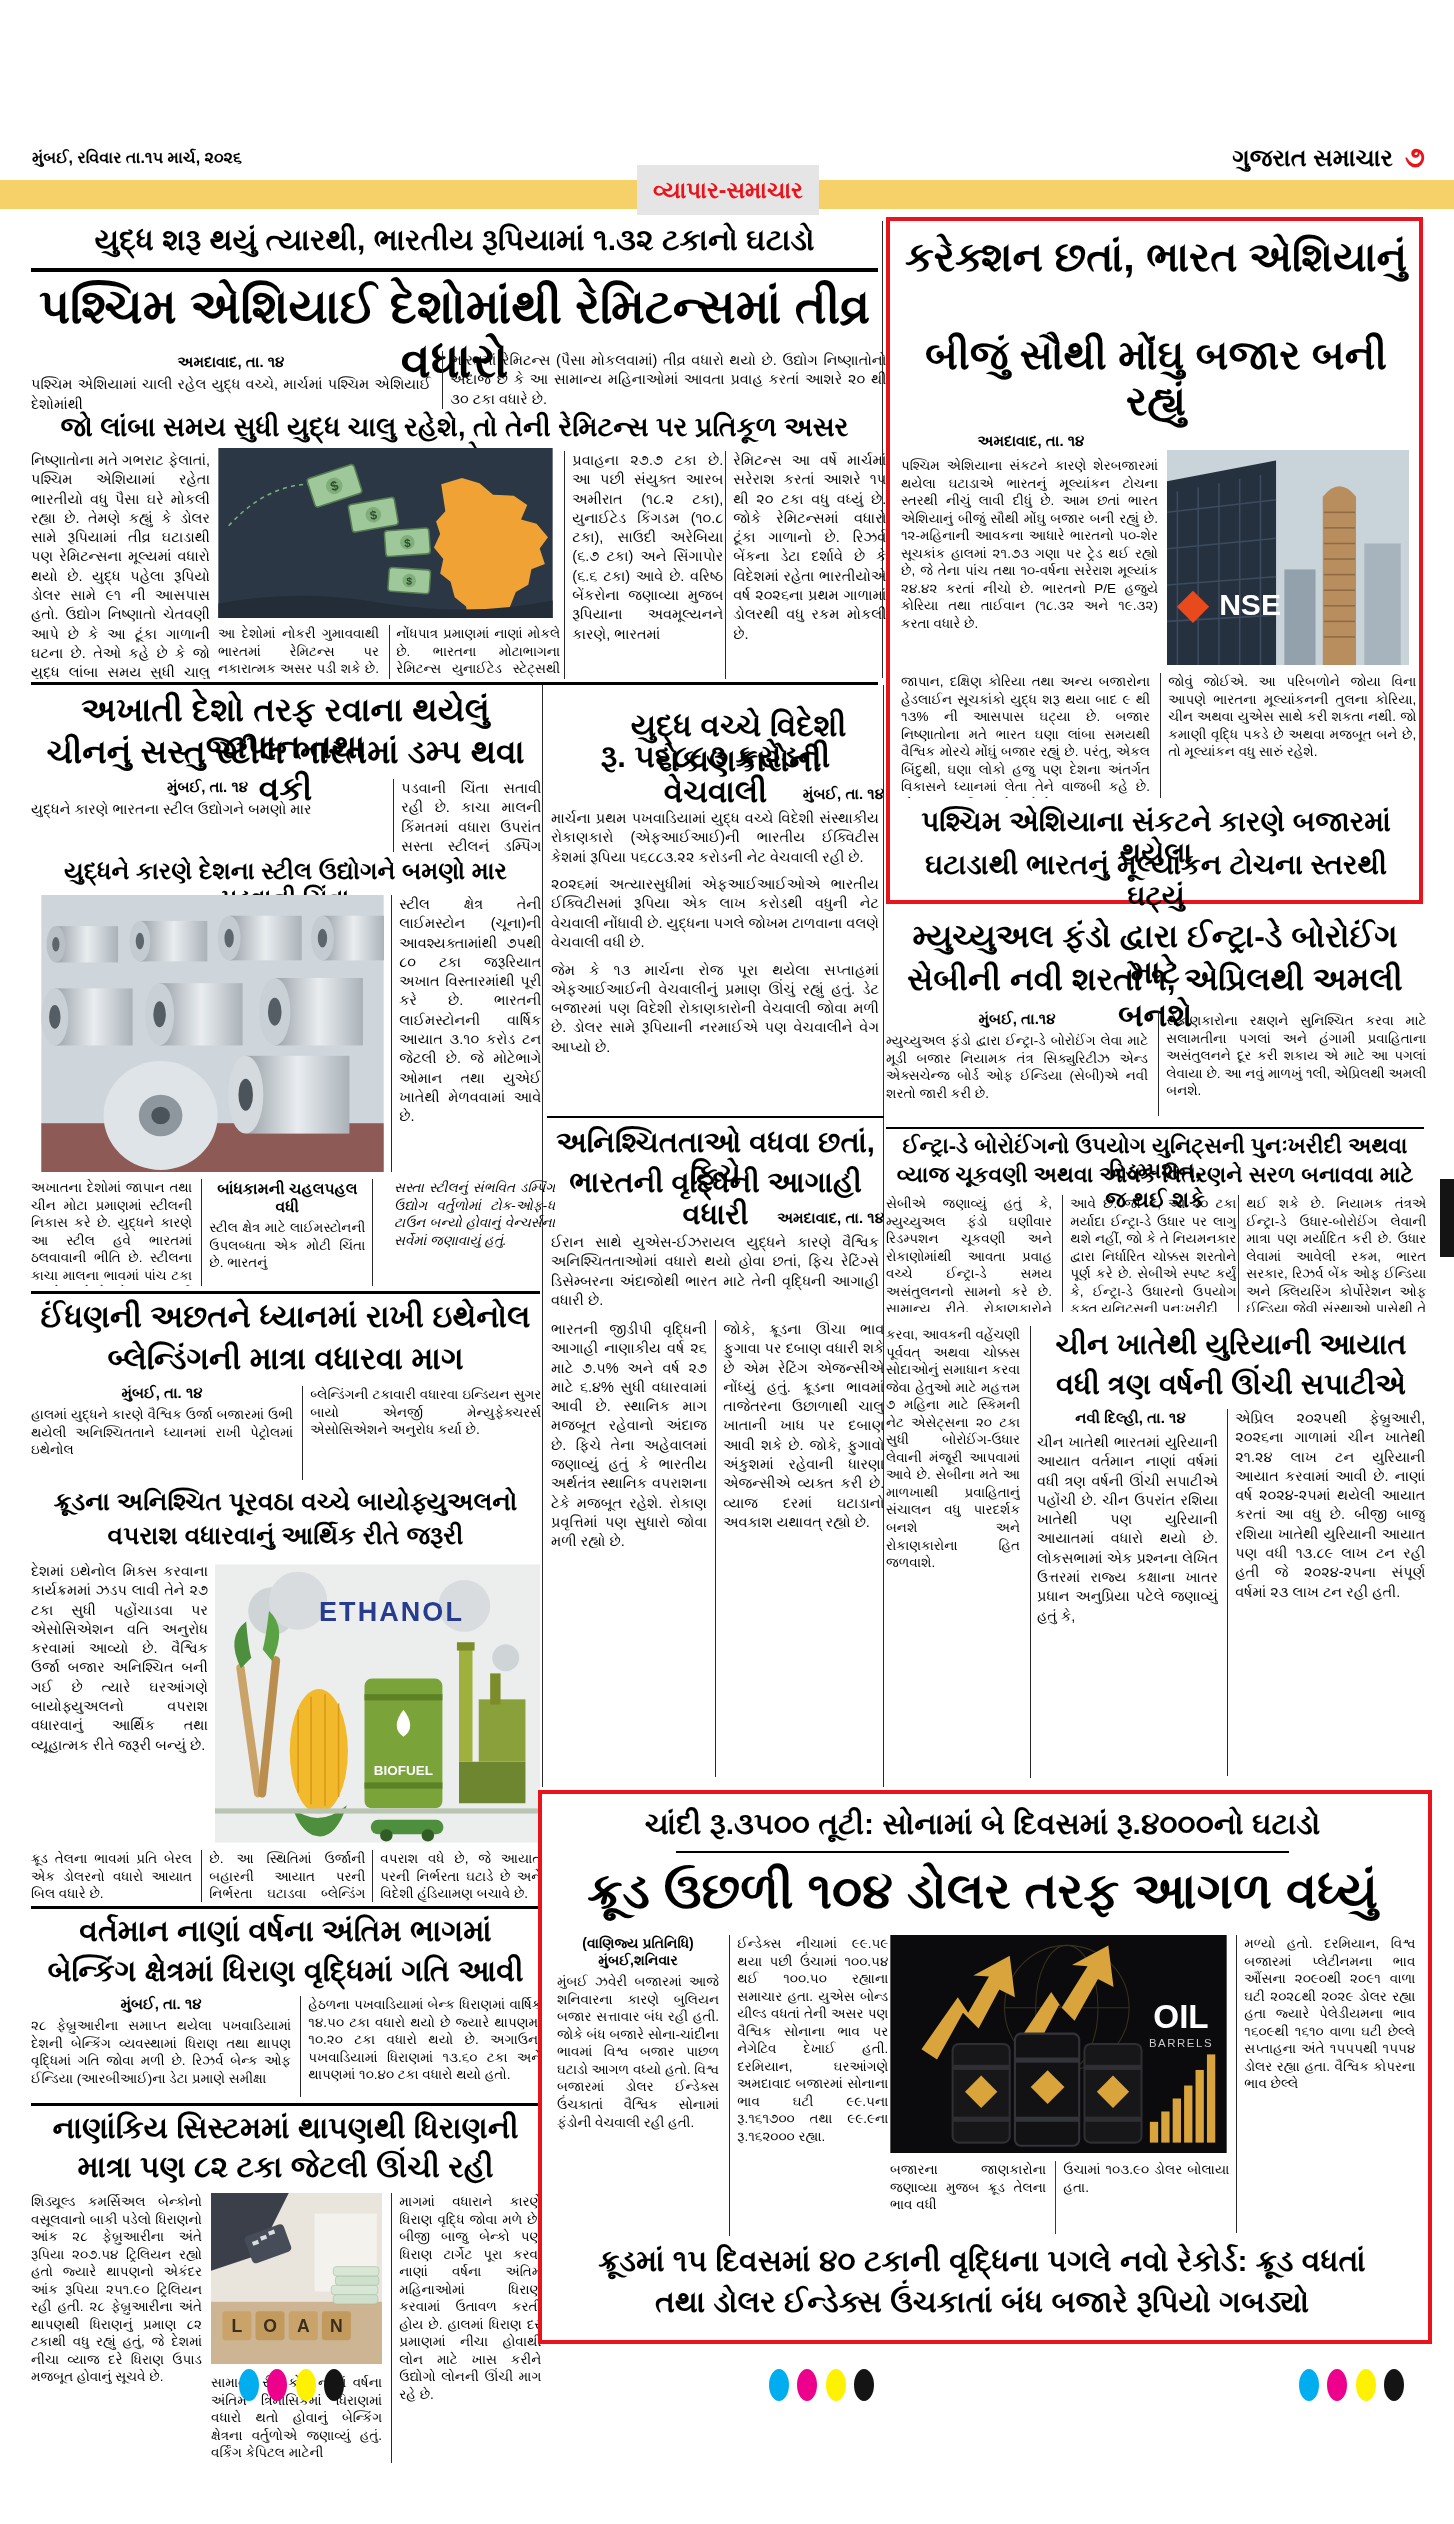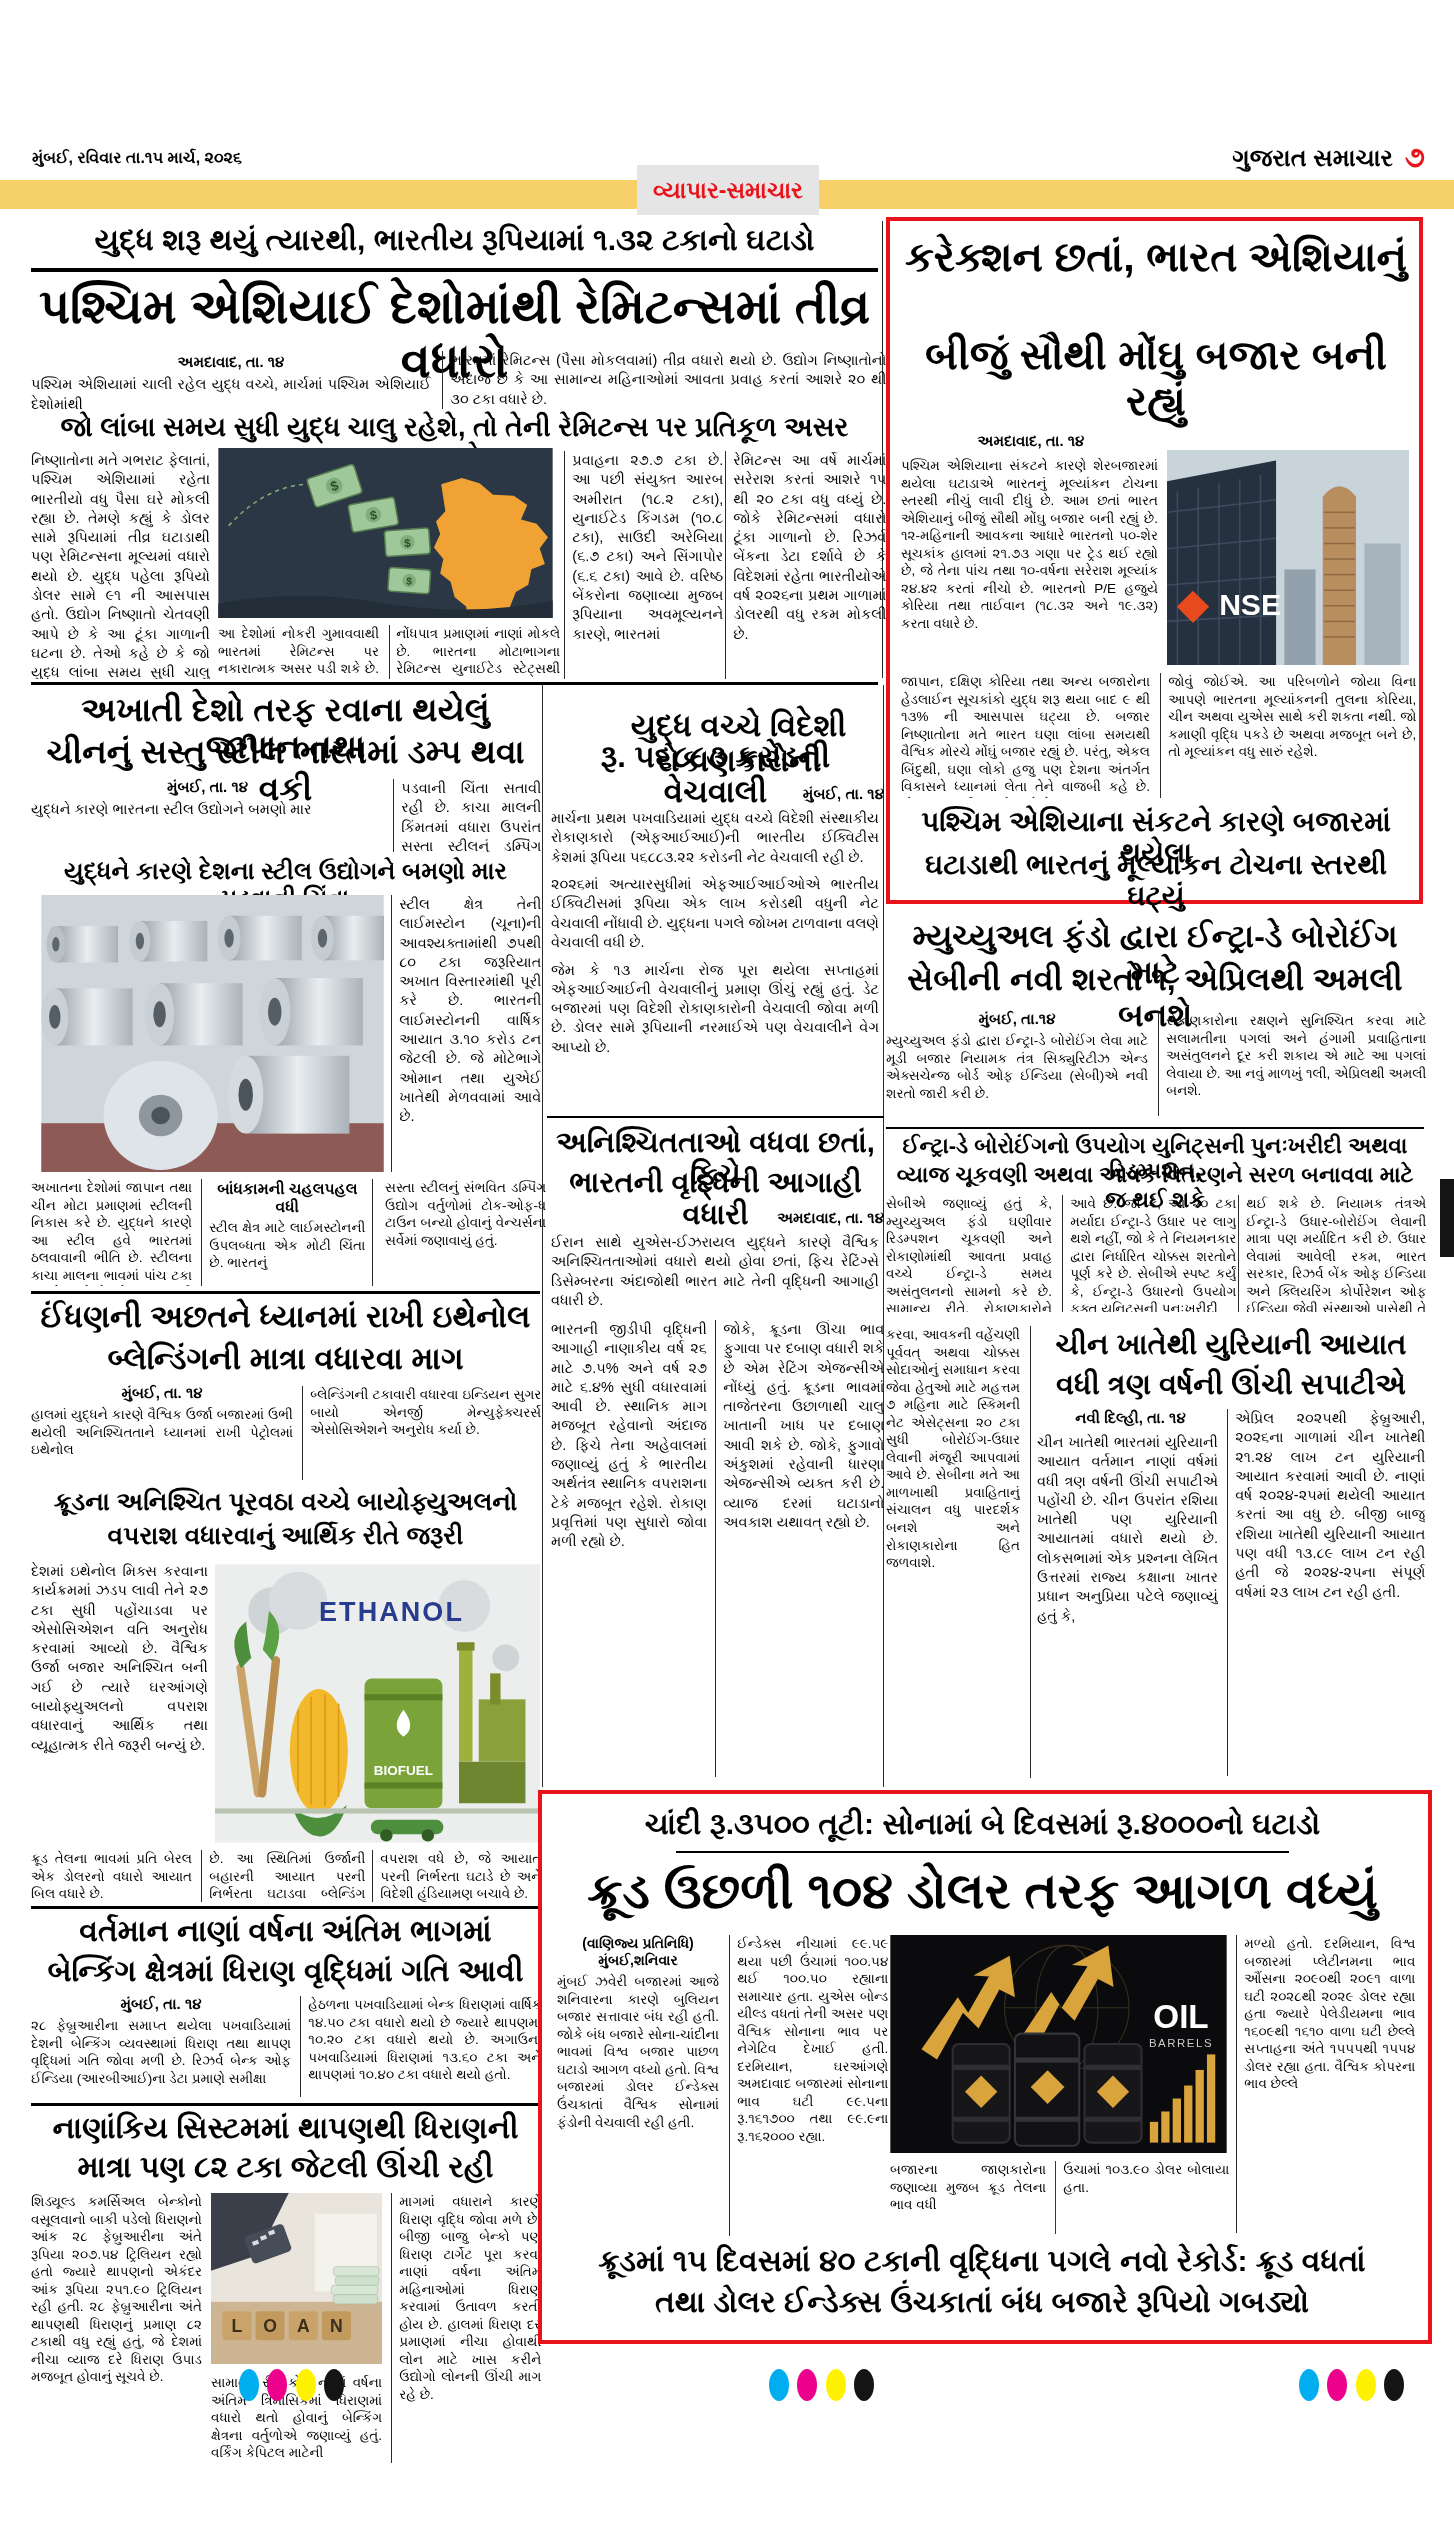--- a/index.html
+++ b/index.html
@@ -199,21 +199,21 @@
           </g>
       </g>
     </svg>
   </div>
   <div class="abs body-txt" style="left:391px;top:895px;width:142px;height:277px;overflow:hidden;border-left:1px solid #2a2a2a;padding-left:7.3px;">સ્ટીલ ક્ષેત્ર તેની લાઈમસ્ટોન (ચૂના)ની આવશ્યક્તામાંથી ૭૫થી ૮૦ ટકા જરૂરિયાત અખાત વિસ્તારમાંથી પૂરી કરે છે. ભારતની લાઈમસ્ટોનની વાર્ષિક આયાત ૩.૧૦ કરોડ ટન જેટલી છે. જે મોટેભાગે ઓમાન તથા યુએઈ ખાતેથી મેળવવામાં આવે છે.</div>
   <div class="abs small-txt" style="left:31px;top:1179px;width:161px;height:107px;overflow:hidden;">અખાતના દેશોમાં જાપાન તથા ચીન મોટા પ્રમાણમાં સ્ટીલની નિકાસ કરે છે. યુદ્ધને કારણે આ સ્ટીલ હવે ભારતમાં ઠલવાવાની ભીતિ છે. સ્ટીલના કાચા માલના ભાવમાં પાંચ ટકા વધારો થયો છે એટલુ જ નહીં સસ્તુ સ્ટીલ</div>
   <div class="abs" style="left:201px;top:1179px;width:156px;height:107px;overflow:hidden;border-left:1px solid #2a2a2a;padding-left:7.3px;">
     <div class="crosshead">બાંધકામની ચહલપહલ વધી</div>
     <div class="small-txt">સ્ટીલ ક્ષેત્ર માટે લાઈમસ્ટોનની ઉપલબ્ધતા એક મોટી ચિંતા છે. ભારતનું</div>
   </div>
-  <div class="abs small-txt" style="left:372px;top:1179px;width:161px;height:107px;overflow:hidden;border-left:1px solid #2a2a2a;padding-left:12px;">સસ્તા સ્ટીલનું સંભવિત ડમ્પિંગ ઉદ્યોગ વર્તુળોમાં ટોક-ઓફ-ધ ટાઉન બન્યો હોવાનું વેન્ચર્સના સર્વેમાં જણાવાયું હતું.</div>
+  <div class="abs small-txt" style="left:372px;top:1179px;width:161px;height:107px;overflow:hidden;border-left:1px solid #2a2a2a;padding-left:21px;font-style:italic;">સસ્તા સ્ટીલનું સંભવિત ડમ્પિંગ ઉદ્યોગ વર્તુળોમાં ટોક-ઓફ-ધ ટાઉન બન્યો હોવાનું વેન્ચર્સના સર્વેમાં જણાવાયું હતું.</div>
   <div class="abs rule" style="left:31px;top:1291px;width:509px;height:2.6px;"></div>
 
   <div class="abs hl" style="left:570px;top:696px;width:337px;font-size:31px;margin-top:13px;">યુદ્ધ વચ્ચે વિદેશી રોકાણકારોની</div>
   <div class="abs hl" style="left:547px;top:740px;width:337px;font-size:31px;">રૂ. ૫૬૮૮૩ કરોડની વેચવાલી</div>
   <div class="abs dateline" style="left:547px;top:783px;width:337px;text-align:right;">મુંબઈ, તા. ૧૪</div>
   <div class="abs" style="left:551px;top:809px;width:328px;height:301px;overflow:hidden;">
     <p class="body-txt" style="margin:0 0 8.3px 0;">માર્ચના પ્રથમ પખવાડિયામાં યુદ્ધ વચ્ચે વિદેશી સંસ્થાકીય રોકાણકારો (એફઆઈઆઈ)ની ભારતીય ઈક્વિટીસ કેશમાં રૂપિયા ૫૬૮૮૩.૨૨ કરોડની નેટ વેચવાલી રહી છે.</p>
     <p class="body-txt" style="margin:0 0 8.3px 0;">૨૦૨૬માં અત્યારસુધીમાં એફઆઈઆઈઓએ ભારતીય ઈક્વિટીસમાં રૂપિયા એક લાખ કરોડથી વધુની નેટ વેચવાલી નોંધાવી છે. યુદ્ધના પગલે જોખમ ટાળવાના વલણે વેચવાલી વધી છે.</p>
     <p class="body-txt" style="margin:0;">જેમ કે ૧૩ માર્ચના રોજ પૂરા થયેલા સપ્તાહમાં એફઆઈઆઈની વેચવાલીનું પ્રમાણ ઊંચું રહ્યું હતું. ડેટ બજારમાં પણ વિદેશી રોકાણકારોની વેચવાલી જોવા મળી છે. ડોલર સામે રૂપિયાની નરમાઈએ પણ વેચવાલીને વેગ આપ્યો છે.</p>
   </div>

